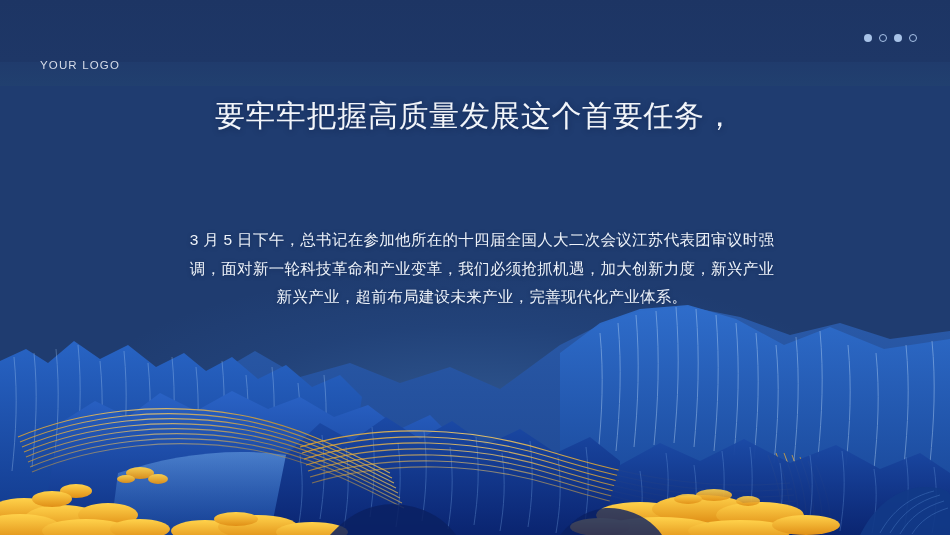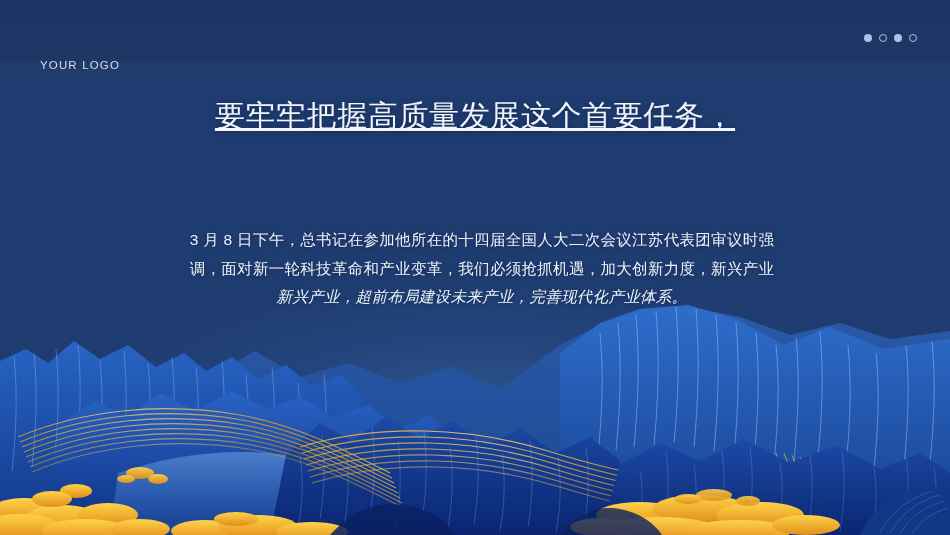--- a/index.html
+++ b/index.html
@@ -57,30 +57,30 @@
   .dot.off { background:transparent; border:1.3px solid #a8c3e8; }
 
   
   .title {
     position:absolute; left:0; right:0; top:94px;
     text-align:center; color:#f2f5fa;
     font-size:30px; line-height:44px;
     font-weight:400; letter-spacing:.6px;
     text-shadow:0 1px 6px rgba(8,20,50,.45);
   }
-  .title .ln { display:block;text-decoration:underline; }
+  .title .ln { display:block; }
   .body-copy {
     position:absolute; left:146px; width:672px; top:226px;
     color:#eef3fa; font-size:15.5px; line-height:28.5px;
     text-align:justify; text-align-last:center;
     letter-spacing:.3px;
     text-shadow:0 1px 4px rgba(8,20,50,.4);
   }
   .body-copy .ln { display:block; }
-  .body-copy .ln:last-child { text-align:center;font-style:italic; }
+  .body-copy .ln:last-child { text-align:center; }
 
   
   .art {
     position:absolute; left:0; bottom:0; width:950px; height:230px;
   }
   .art svg { display:block; width:950px; height:230px; }
 </style>
 </head>
 <body>
 
@@ -98,21 +98,21 @@
     <span class="dot off"></span>
     <span class="dot on"></span>
     <span class="dot off"></span>
   </div>
 
   <div class="title">
     <span class="ln">要牢牢把握高质量发展这个首要任务，</span>
   </div>
 
   <div class="body-copy">
-    <span class="ln">3 月 8 日下午，总书记在参加他所在的十四届全国人大二次会议江苏代表团审议时强</span>
+    <span class="ln">3 月 5 日下午，总书记在参加他所在的十四届全国人大二次会议江苏代表团审议时强</span>
     <span class="ln">调，面对新一轮科技革命和产业变革，我们必须抢抓机遇，加大创新力度，新兴产业</span>
     <span class="ln">新兴产业，超前布局建设未来产业，完善现代化产业体系。</span>
   </div>
 
   <div class="art">
     <svg viewBox="0 0 950 230" preserveAspectRatio="none">
       <defs>
         <linearGradient id="mFar" x1="0" y1="0" x2="0" y2="1">
           <stop offset="0" stop-color="#2a5aa8"></stop>
             <stop offset="1" stop-color="#1d4590"></stop>

